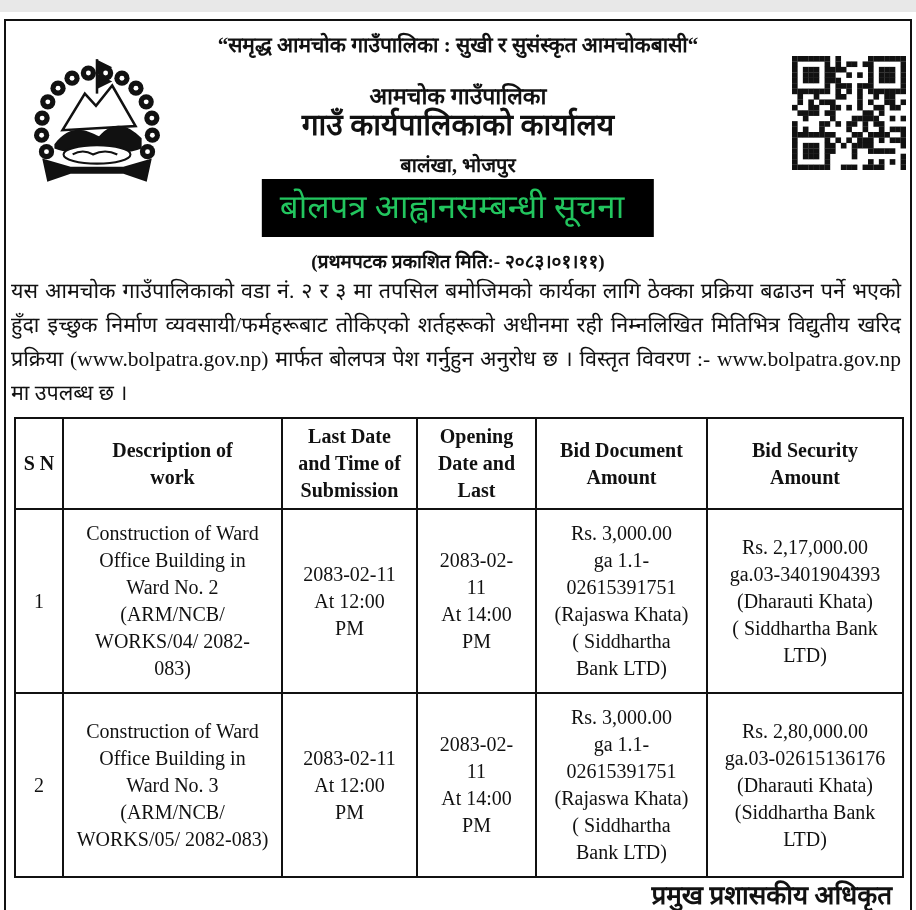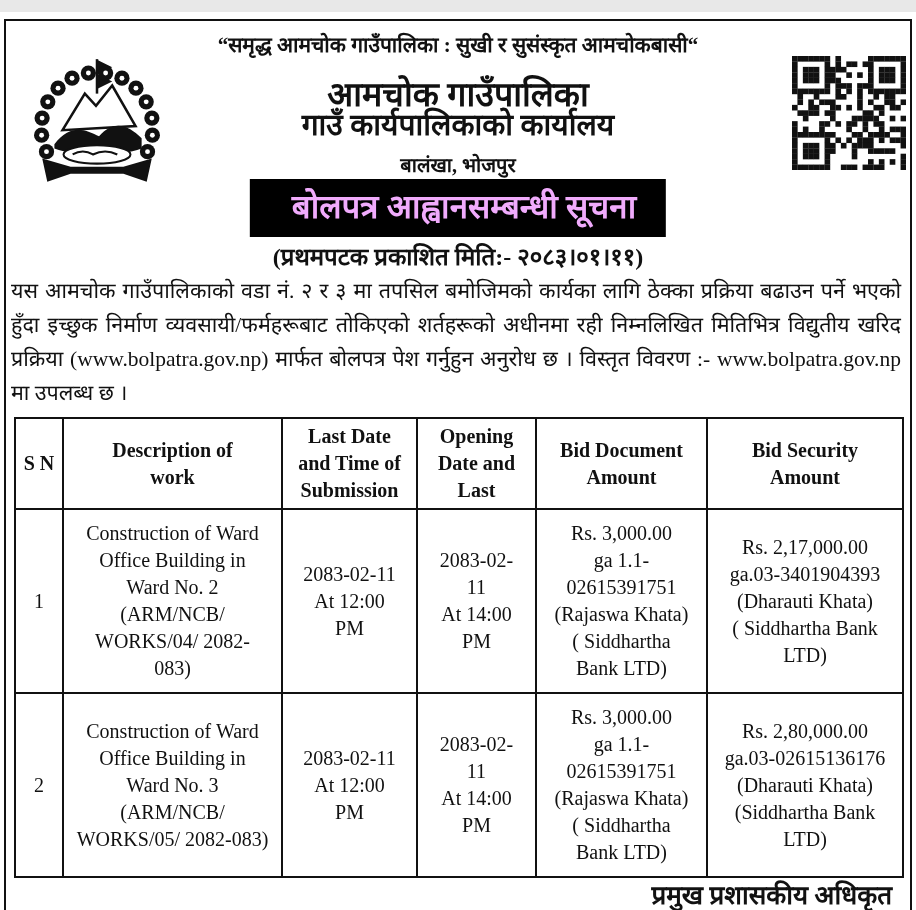--- a/index.html
+++ b/index.html
@@ -8,29 +8,29 @@
     font-family:"Liberation Serif","DejaVu Serif",serif; color:#111;
     overflow:hidden; margin:12px auto;
   }
   .frame{position:absolute; left:4px; top:7px; right:4px; bottom:3px;
     border:2px solid #111; pointer-events:none;}
   .emblem{position:absolute; left:26px; top:36px; width:142px; height:144px;}
   .qr{position:absolute; left:792px; top:44px; width:114px; height:114px;}
   .center-line{position:absolute; left:120px; right:120px; text-align:center;
     font-weight:bold; white-space:nowrap; overflow:visible;}
   .motto{top:18px; font-size:21px;}
-  .muni{top:58px; font-size:34px;}
+  .muni{top:67px; font-size:23px;}
   .office{top:91px; font-size:30px;}
   .addr{top:139px; font-size:20px;}
   .banner{
     position:absolute; top:167px; left:50%; transform:translateX(-50%);
-    background:#000; color:#f0abfc; font-weight:bold; font-size:33px;
-    padding:4px 30px 9px 42px; white-space:nowrap;
-  }
-  .pubdate{top:227px; font-size:24px;}
+    background:#000; color:#22c55e; font-weight:normal; font-size:33px;
+    padding:4px 30px 9px 18px; white-space:nowrap;
+  }
+  .pubdate{top:236px; font-size:19px;}
   .body-par{
     position:absolute; left:11px; right:15px; top:262px;
     font-size:21.5px; line-height:34px; text-align:justify;
   }
   table.tender{
     position:absolute; left:14px; top:405px; width:888px;
     border-collapse:collapse; table-layout:fixed;
   }
   table.tender th, table.tender td{
     border:2px solid #111; white-space:pre-line; padding:3px 3px;

